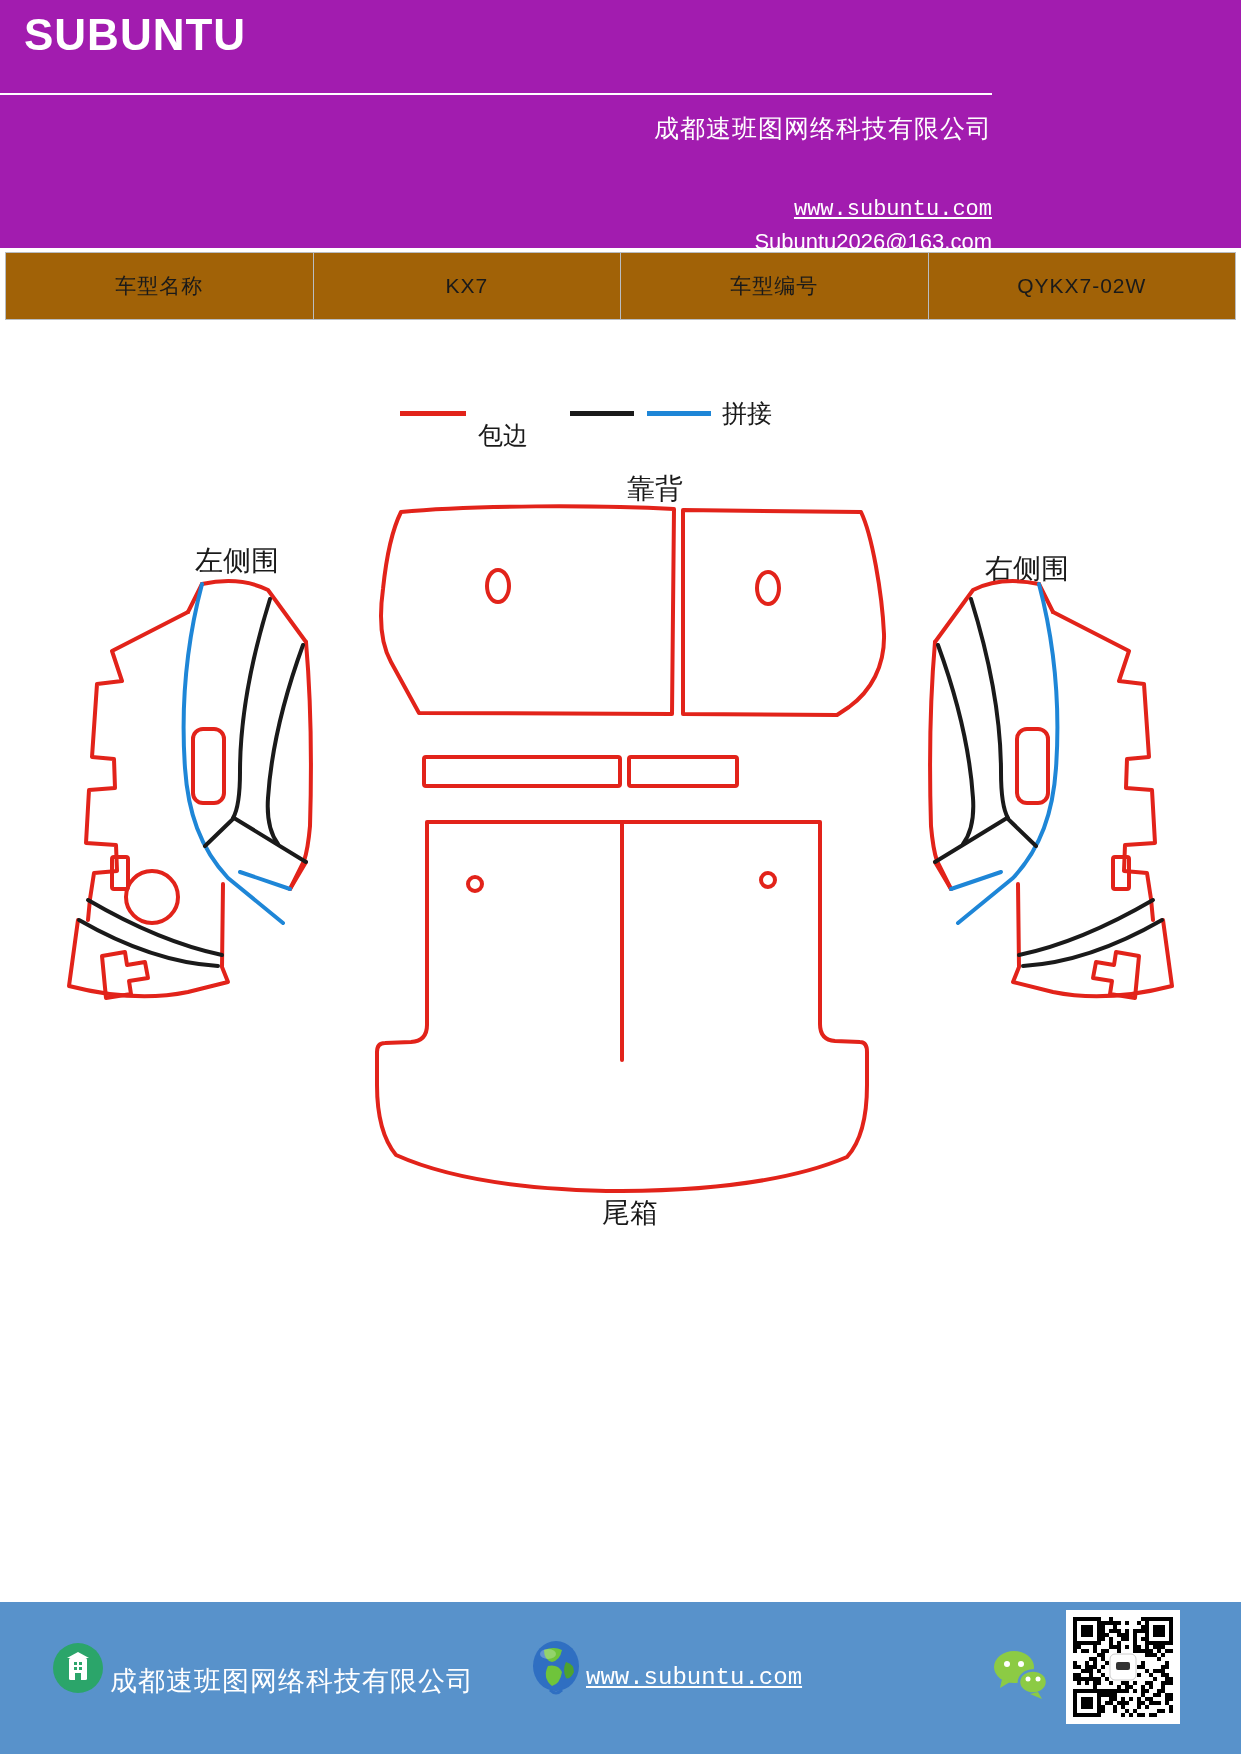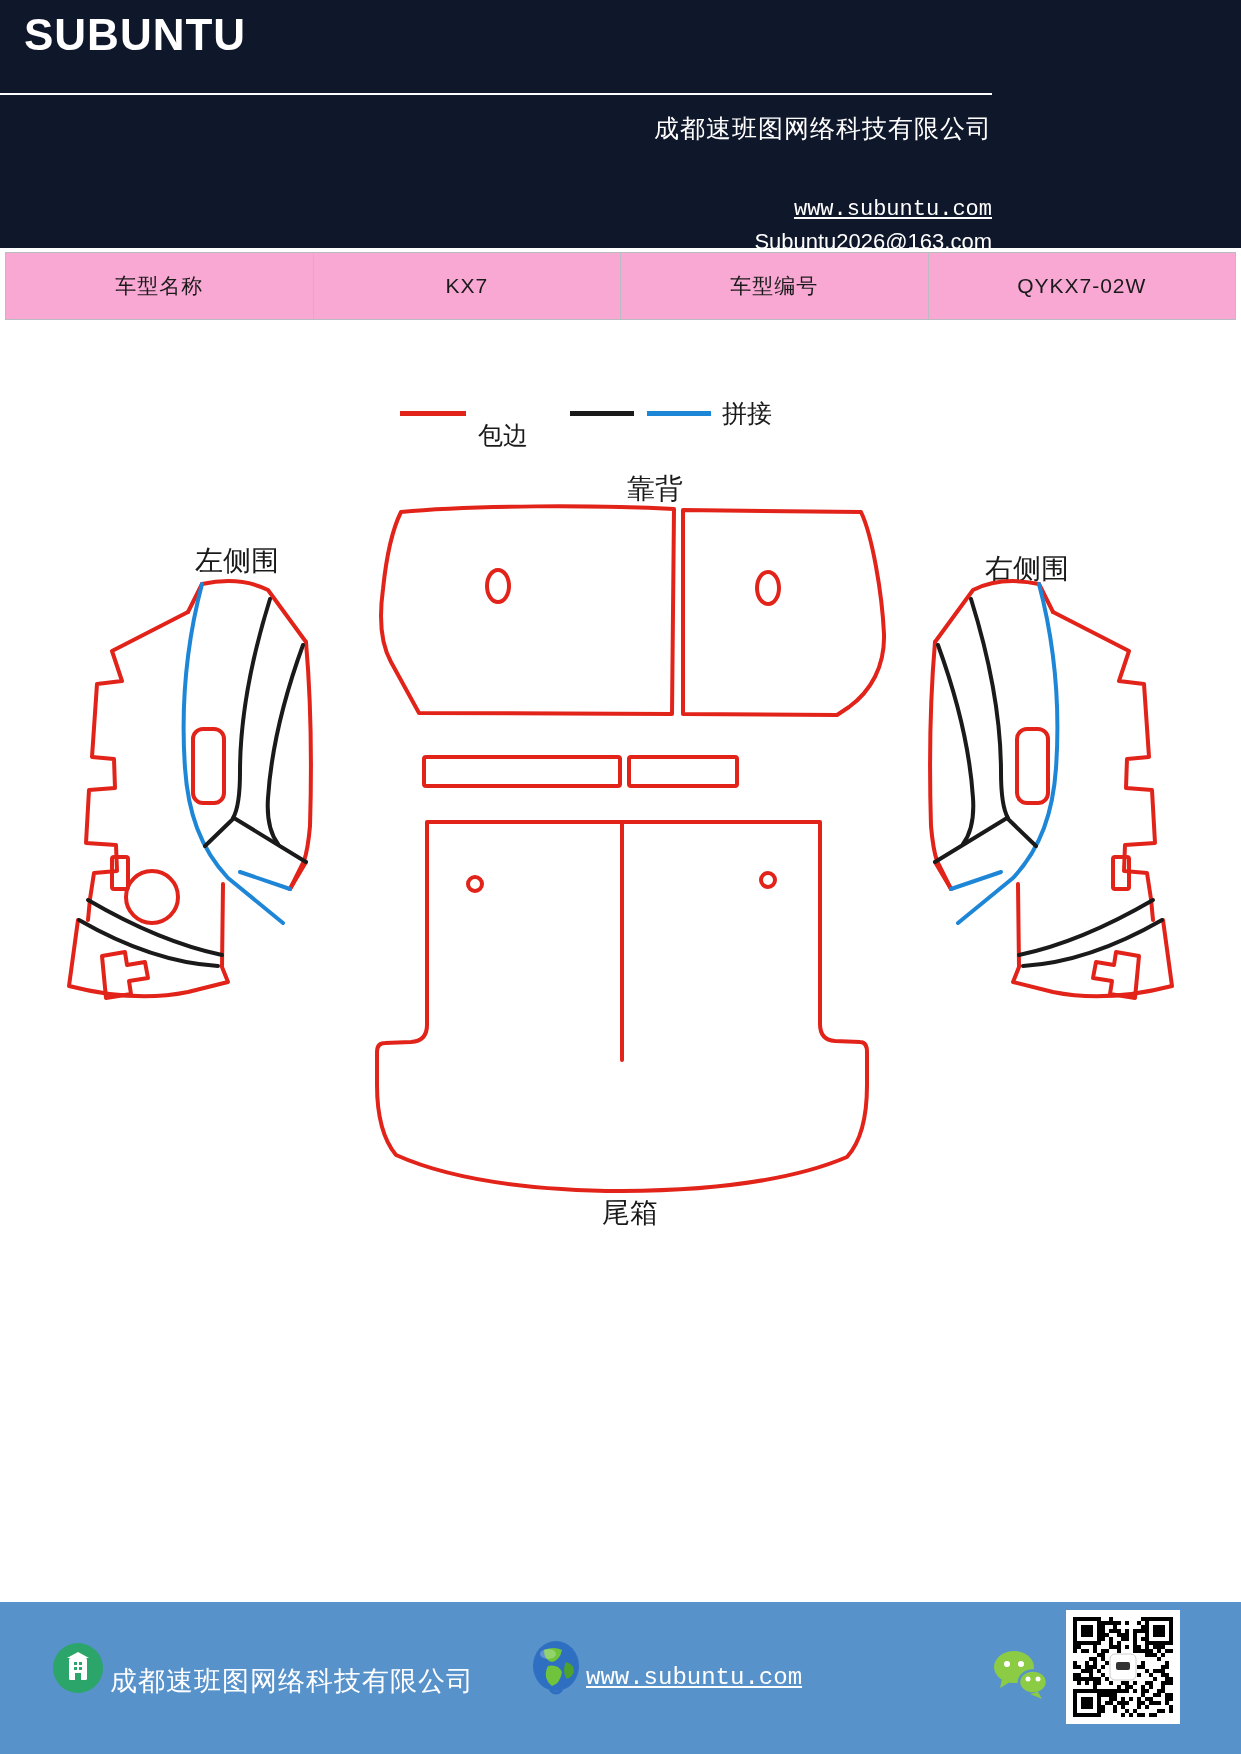--- a/index.html
+++ b/index.html
@@ -1,33 +1,33 @@
 <!DOCTYPE html>
 <html><head>
 <meta charset="utf-8">
 <style>
   html,body{margin:0;padding:0;background:#e9e9e9;}
   .page{position:relative;width:1241px;height:1754px;background:#ffffff;overflow:hidden;
         font-family:"Liberation Sans",sans-serif;margin:0 auto;}
   
-  .header{position:absolute;top:0;left:0;width:1241px;height:248px;background:#0f172a;color:#fff;}
+  .header{position:absolute;top:0;left:0;width:1241px;height:248px;background:#a21caf;color:#fff;}
   .logo{position:absolute;left:24px;top:10px;font-size:44px;font-weight:800;letter-spacing:1px;}
   .header-line{position:absolute;top:93px;left:0;width:992px;height:2px;background:#ffffff;}
   .page-title{position:absolute;left:30px;top:140px;font-size:33px;font-weight:700;letter-spacing:3px;}
   .header-company{position:absolute;top:112px;left:560px;width:432px;text-align:right;font-size:25px;letter-spacing:1px;}
   .header-url{position:absolute;top:197px;left:560px;width:432px;text-align:right;font-size:22px;
               font-family:"Liberation Mono",monospace;}
   .header-url a,.footer-url a{color:#fff;}
   .header-email{position:absolute;top:229px;left:560px;width:432px;text-align:right;font-size:22px;
               font-family:Liberation Sans, sans-serif;}
   .sop{position:absolute;left:1038px;top:72px;font-size:80px;font-weight:800;letter-spacing:2px;}
   
   .info-table{position:absolute;top:252px;left:5px;width:1231px;border-collapse:collapse;table-layout:fixed;}
   .info-table td{border:1px solid #b9bdc2;height:64px;text-align:center;vertical-align:middle;
-                 font-size:21px;color:#1a1a1a;letter-spacing:1px;background:#f9a8d4;}
+                 font-size:21px;color:#1a1a1a;letter-spacing:1px;background:#a16207;}
   
   .legend{position:absolute;top:398px;left:400px;display:flex;align-items:center;height:30px;
           font-size:25px;color:#1a1a1a;}
   .swatch{height:5px;display:inline-block;}
   .swatch-red{width:66px;background:#e2231a;margin-right:12px;}
   .swatch-black{width:64px;background:#1a1a1a;margin-right:13px;}
   .swatch-blue{width:64px;background:#1e86d7;margin-right:11px;}
   .legend-gap{margin-right:42px;margin-top:44px;}
   
   .diagram{position:absolute;top:0;left:0;}

